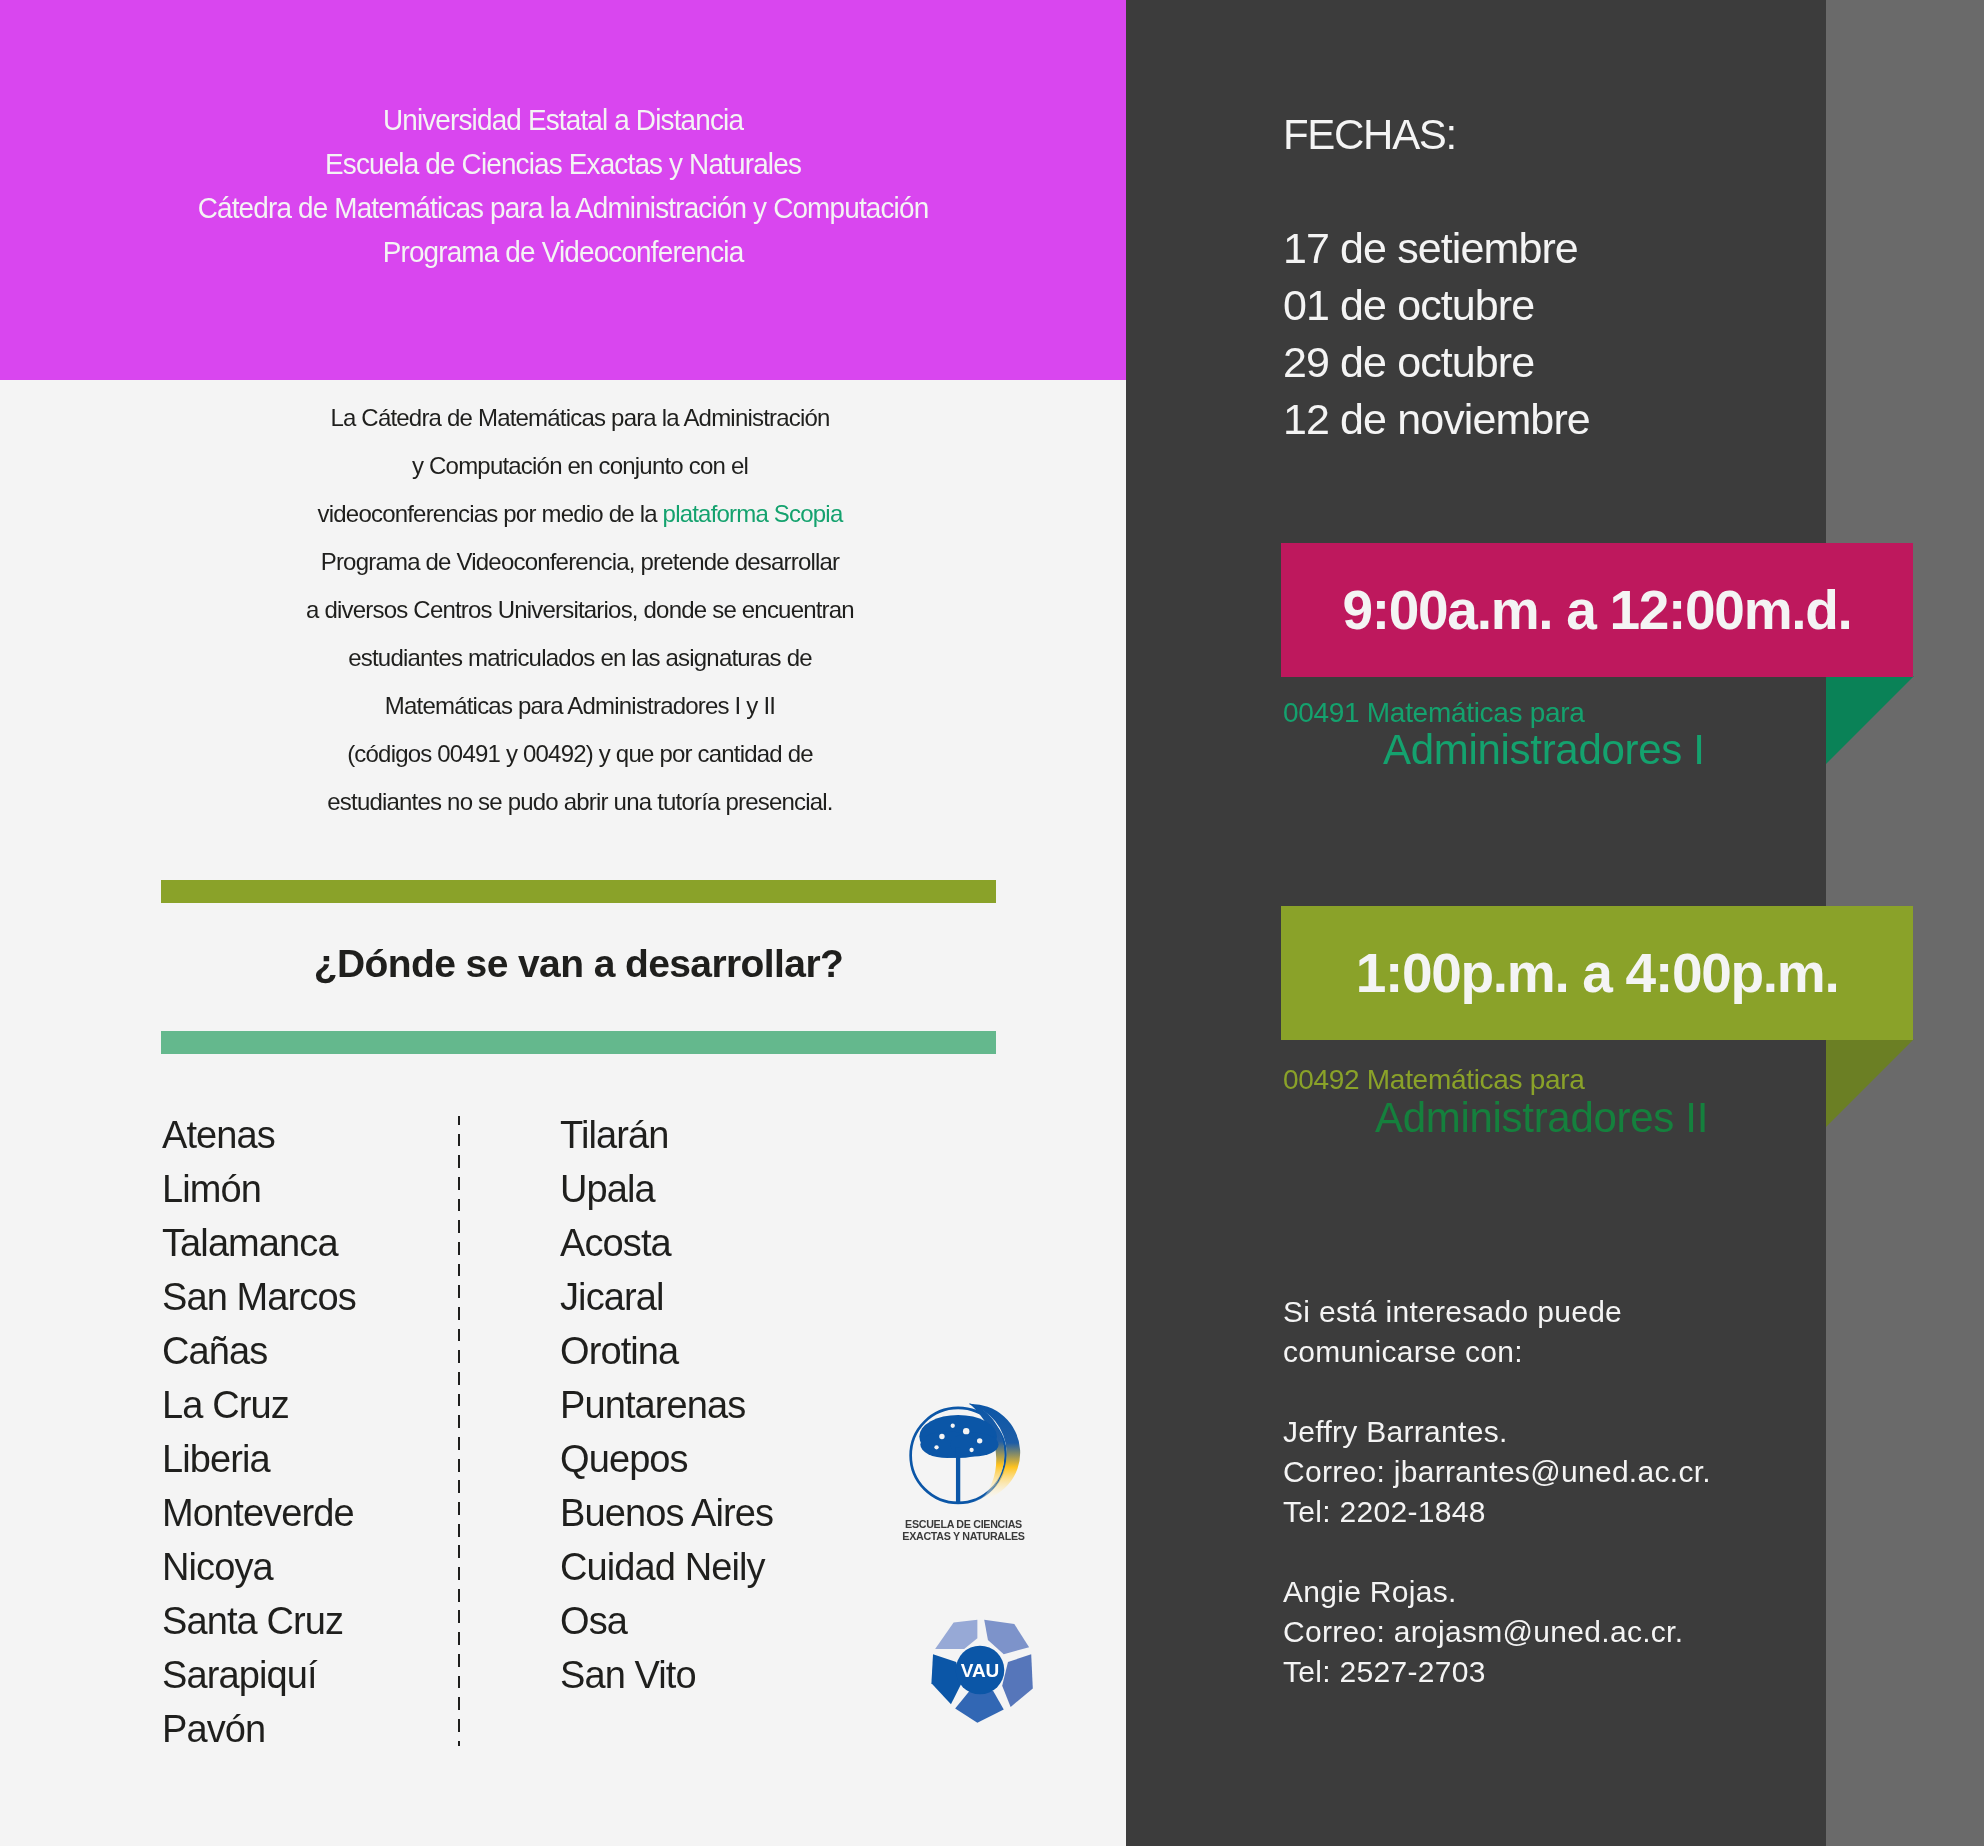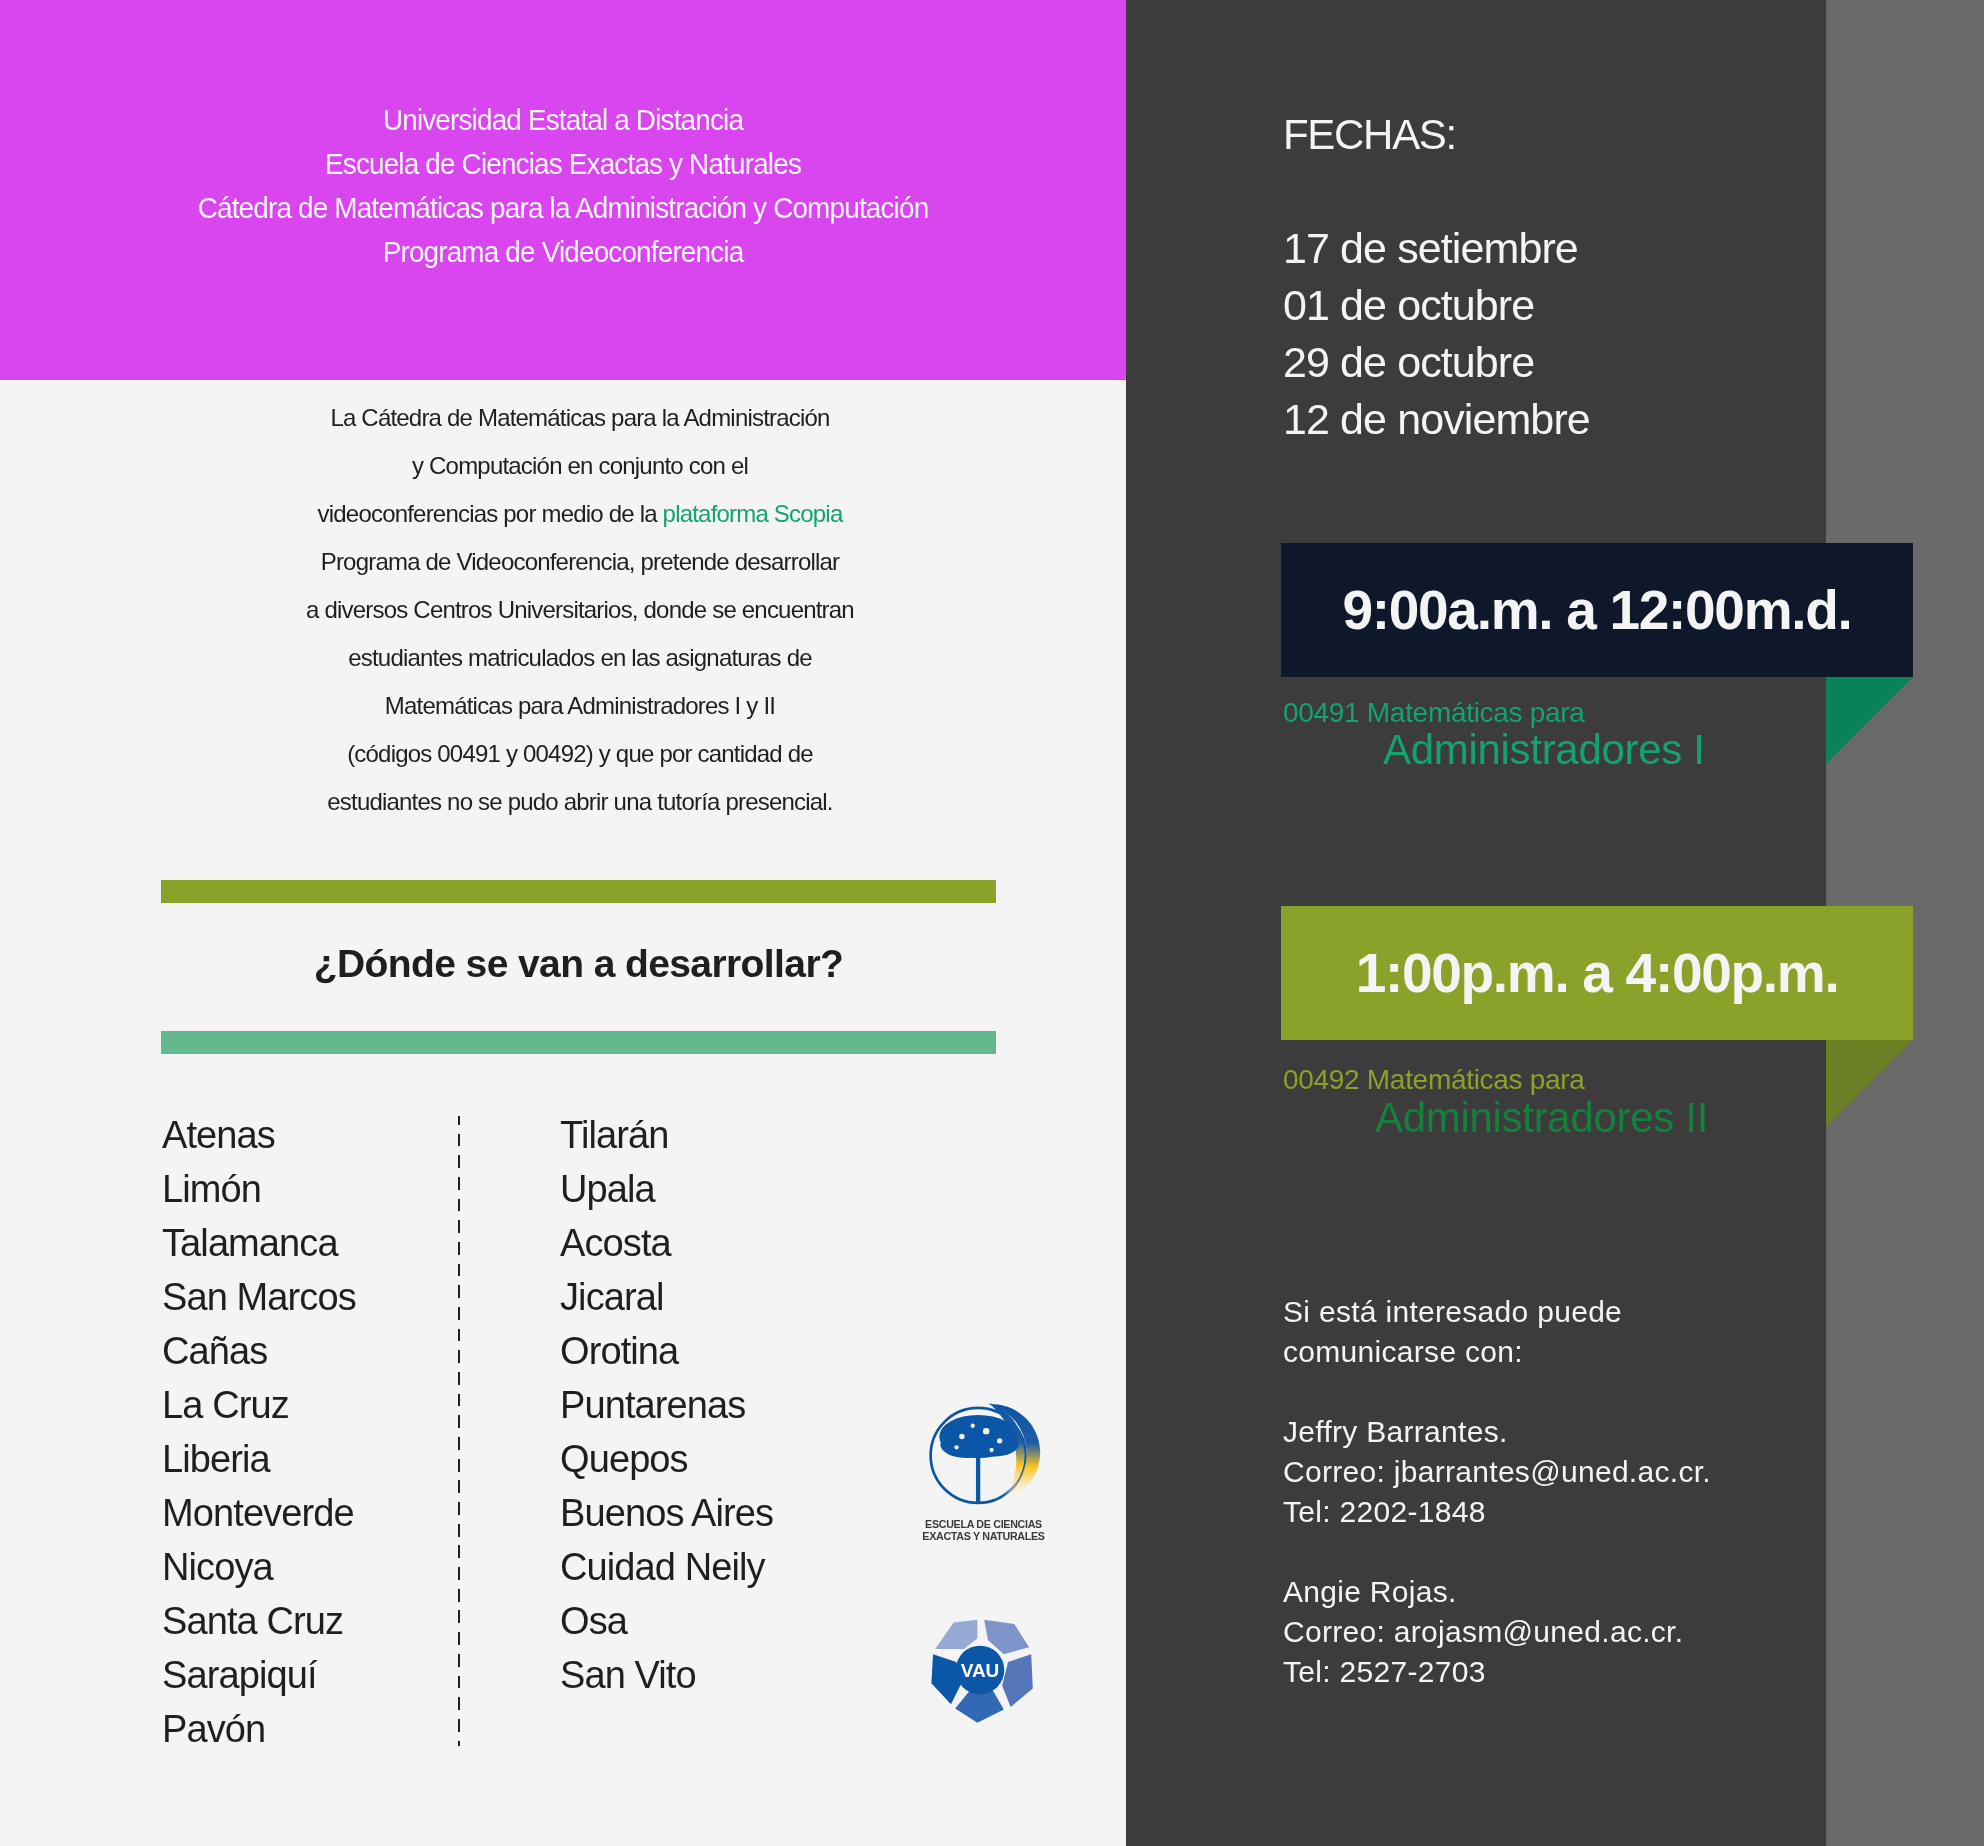--- a/index.html
+++ b/index.html
@@ -26,34 +26,34 @@
   #where { left:161px; top:939px; width:835px; text-align:center; color:#1F1F1D;
     font-family:"Liberation Sans", sans-serif; font-weight:bold; font-size:39px; letter-spacing:-0.6px; line-height:50px; }
   .list { top:1108px; color:#1F1F1D; font-family:"Liberation Sans", sans-serif;
     font-size:38px; line-height:54px; letter-spacing:-0.9px; }
   .list div { height:54px; white-space:nowrap; }
   #list-left { left:162px; }
   #list-right { left:560px; }
   #divider { left:458px; top:1116px; width:0; height:630px; border-left:2.5px dashed #1F1F1D; }
   #divider { border-left-width:2.5px; border-image: repeating-linear-gradient(to bottom,#1F1F1D 0 12.6px,transparent 12.6px 21.4px) 4; }
   
-  #logo-ecen { left:908px; top:1384px; width:151px; height:164px; }
+  #logo-ecen { left:888px; top:1384px; width:151px; height:164px; }
   #logo-ecen .cap { position:absolute; left:0; width:151px; text-align:center; color:#3A3A3A;
     font-family:"Liberation Sans", sans-serif; font-weight:bold; font-size:10.7px; line-height:12.6px; letter-spacing:-0.3px; }
   #logo-vau { left:914px; top:1604px; width:132px; height:132px; }
   
   #dark { left:1126px; top:0; width:700px; height:1846px; background:#3C3C3C; }
   #gray { left:1826px; top:0; width:159px; height:1846px; background:#6A6A6A; }
   #fechas-title { left:1283px; top:110px; color:#F4F4F4; font-family:"Liberation Sans", sans-serif;
     font-size:42px; letter-spacing:-1.3px; line-height:50px; }
   #dates { left:1283px; top:220px; color:#F4F4F4; font-family:"Liberation Sans", sans-serif;
     font-size:43px; line-height:57px; letter-spacing:-0.9px; }
   .banner { left:1281px; width:632px; height:134px; color:#F4F4F4; font-family:"Liberation Sans", sans-serif;
     font-weight:bold; font-size:55px; letter-spacing:-1.3px; display:flex; align-items:center; justify-content:center; }
-  #banner1 { top:543px; background:#0f172a; }
+  #banner1 { top:543px; background:#be185d; }
   #banner2 { top:906px; background:#8AA229; }
   .fold { width:0; height:0; }
   #fold1 { left:1826px; top:676px; border-top:88px solid #0A8257; border-right:88px solid transparent; }
   #fold2 { left:1826px; top:1039px; border-top:88px solid #6B7F24; border-right:88px solid transparent; }
   .course-code { left:1283px; font-family:"Liberation Sans", sans-serif; font-size:28px; letter-spacing:-0.3px; line-height:31.5px; }
   .course-name { font-family:"Liberation Sans", sans-serif; font-size:42px; letter-spacing:-0.3px; line-height:44px; }
   #c1-code { top:697px; color:#14A26E; }
   #c1-name { left:1383px; top:728px; color:#14A26E; }
   #c2-code { top:1064px; color:#8AA229; }
   #c2-name { left:1375px; top:1096px; color:#15803d; }

